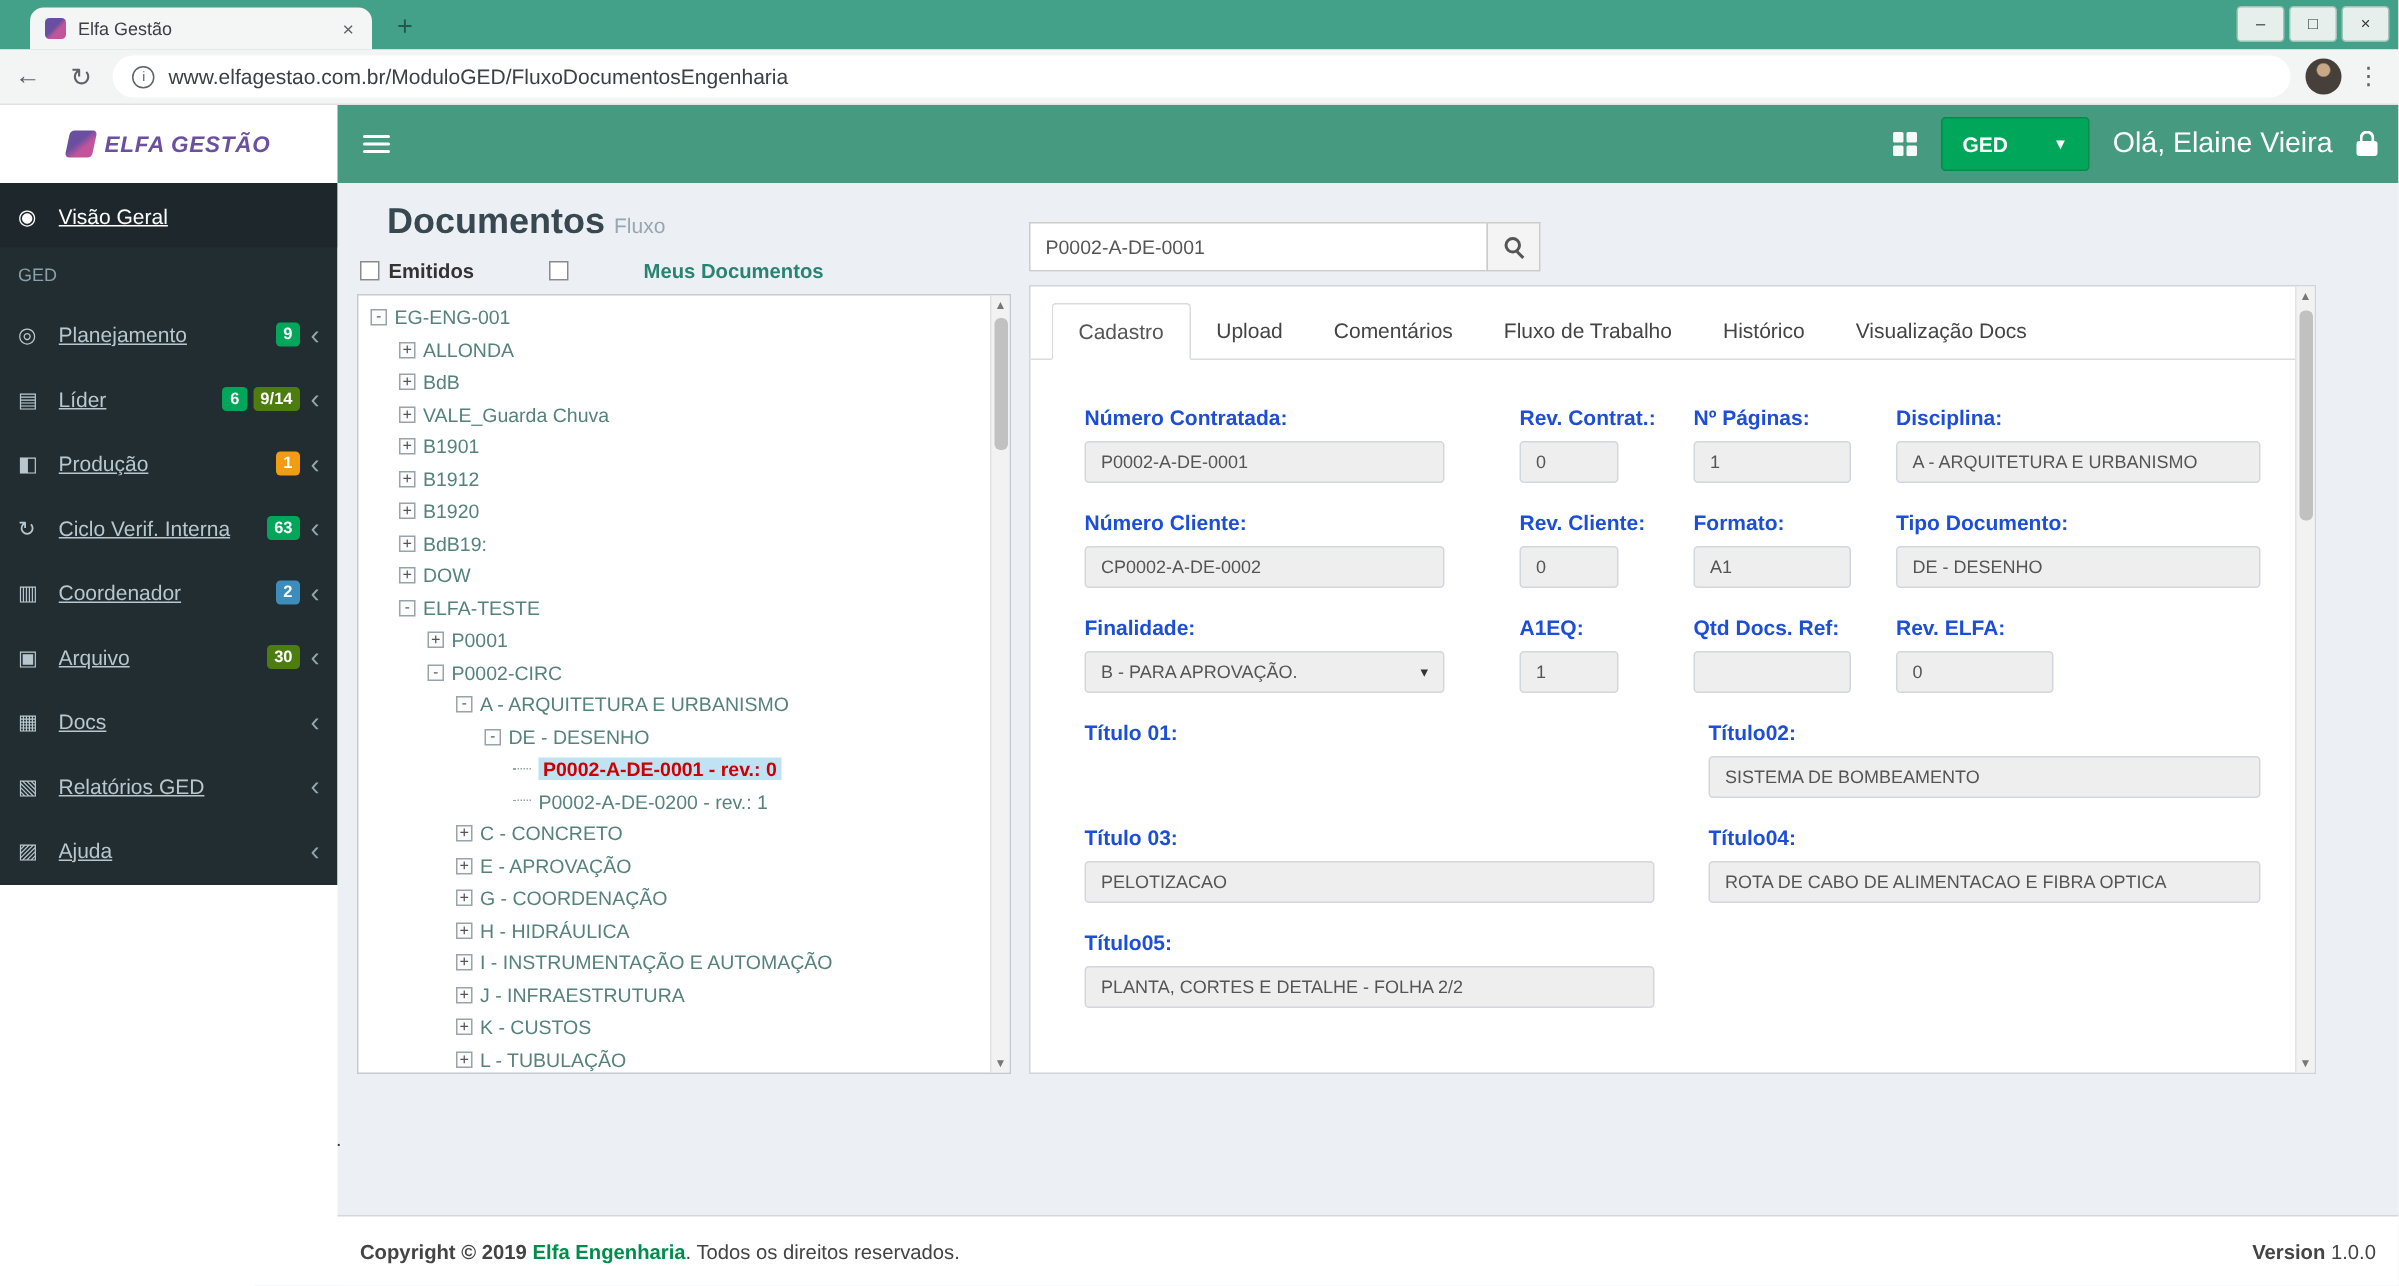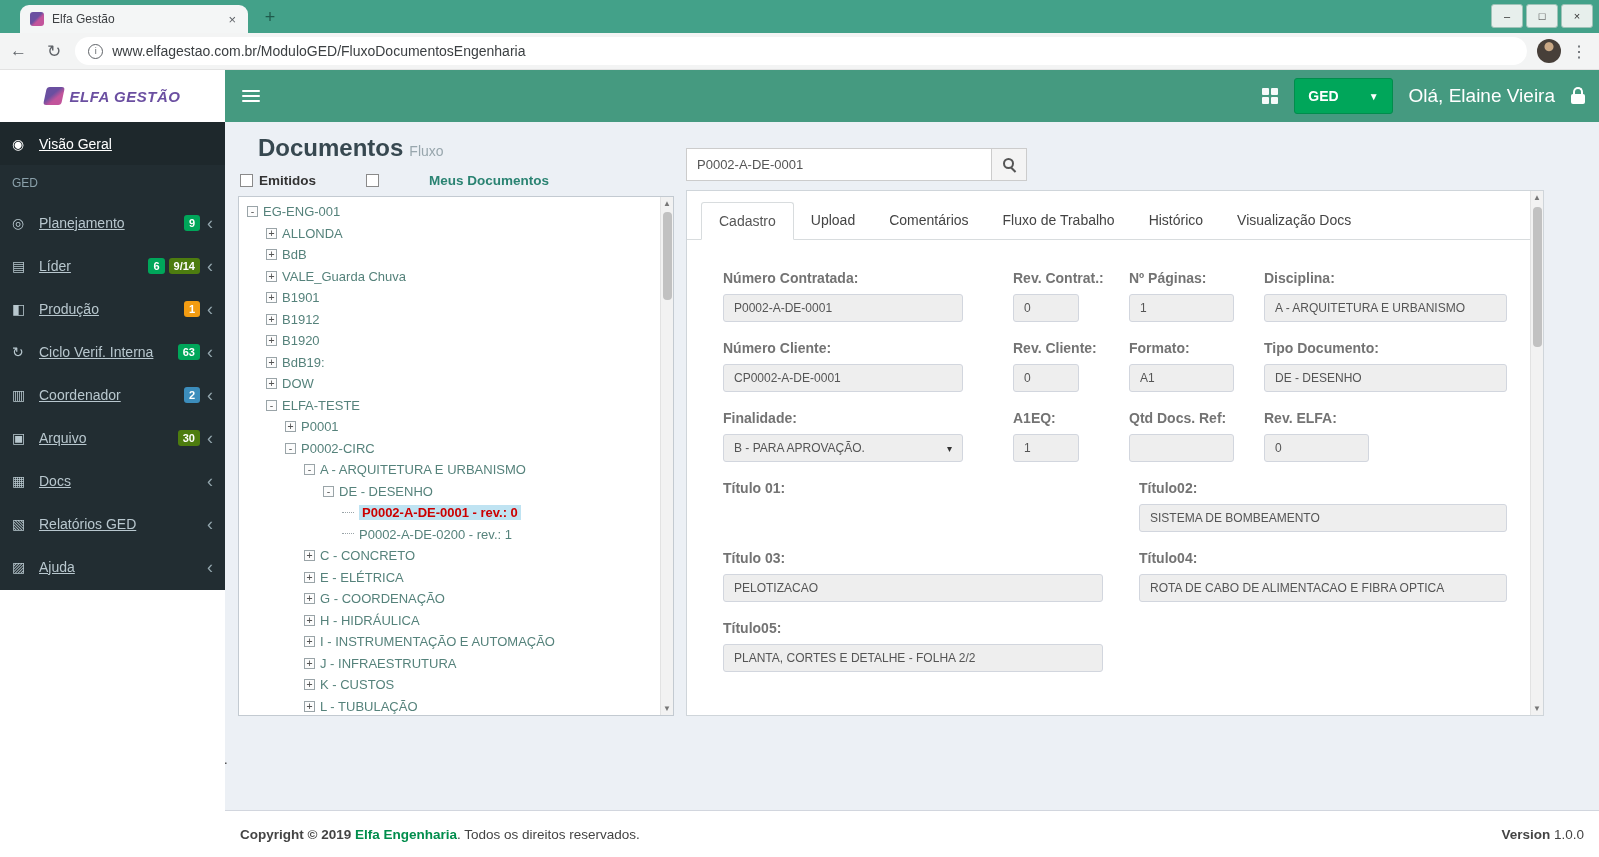--- a/index.html
+++ b/index.html
@@ -104,21 +104,21 @@
 
   
   .doc-panel{position:absolute;left:461px;top:68px;width:858px;height:526px;background:#ffffff;
       border:1px solid #cfd5da;box-sizing:border-box;overflow:hidden;}
   .tabs{display:flex;border-bottom:1px solid #d8dcde;padding:11px 14px 0 14px;}
   .tab-item{padding:10px 17px;font-size:14px;color:#444;}
   .tab-item.active{background:#fff;border:1px solid #d8dcde;border-bottom-color:#ffffff;
       border-radius:3px 3px 0 0;margin-bottom:-1px;color:#555;}
   .form-area{padding:30px 0 0 36px;}
   .form-row{display:flex;margin-bottom:18px;}
-  .f-label{display:block;font-size:14px;font-weight:bold;color:#737373;margin-bottom:8px;white-space:nowrap;}
+  .f-label{display:block;font-size:14px;font-weight:bold;color:#1d4ed8;margin-bottom:8px;white-space:nowrap;}
   .value-box{height:28px;background:#eeeeee;border:1px solid #d2d6de;border-radius:3px;font-size:12px;
       color:#555;display:flex;align-items:center;padding:0 10px;box-sizing:border-box;overflow:hidden;
       white-space:nowrap;}
   .value-box.select{justify-content:space-between;}
   .caret{font-size:10px;color:#333;margin-left:8px;}
   .c1{width:240px;margin-right:50px;} .c2{width:66px;margin-right:50px;}
   .c3{width:105px;margin-right:30px;} .c4{width:243px;} .c4s{width:105px;}
   .t1{width:380px;margin-right:36px;} .t2{width:368px;}
 
   
@@ -322,21 +322,21 @@
         <div class="tree-row" style="padding-left: 103px;">
           <span class="tleaf"></span>
           <span class="tree-label">P0002-A-DE-0200 - rev.: 1</span>
         </div>
         <div class="tree-row" style="padding-left: 65px;">
           <span class="tbox">+</span>
           <span class="tree-label">C - CONCRETO</span>
         </div>
         <div class="tree-row" style="padding-left: 65px;">
           <span class="tbox">+</span>
-          <span class="tree-label">E - ELÉTRICA</span>
+          <span class="tree-label">E - APROVAÇÃO</span>
         </div>
         <div class="tree-row" style="padding-left: 65px;">
           <span class="tbox">+</span>
           <span class="tree-label">G - COORDENAÇÃO</span>
         </div>
         <div class="tree-row" style="padding-left: 65px;">
           <span class="tbox">+</span>
           <span class="tree-label">H - HIDRÁULICA</span>
         </div>
         <div class="tree-row" style="padding-left: 65px;">
@@ -401,21 +401,21 @@
             <label class="f-label">Disciplina:</label>
             <div class="value-box">
               <span class="v-text">A - ARQUITETURA E URBANISMO</span>
             </div>
           </div>
         </div>
         <div class="form-row">
           <div class="field c1">
             <label class="f-label">Número Cliente:</label>
             <div class="value-box">
-              <span class="v-text">CP0002-A-DE-0001</span>
+              <span class="v-text">CP0002-A-DE-0002</span>
             </div>
           </div>
           <div class="field c2">
             <label class="f-label">Rev. Cliente:</label>
             <div class="value-box">
               <span class="v-text">0</span>
             </div>
           </div>
           <div class="field c3">
             <label class="f-label">Formato:</label>

